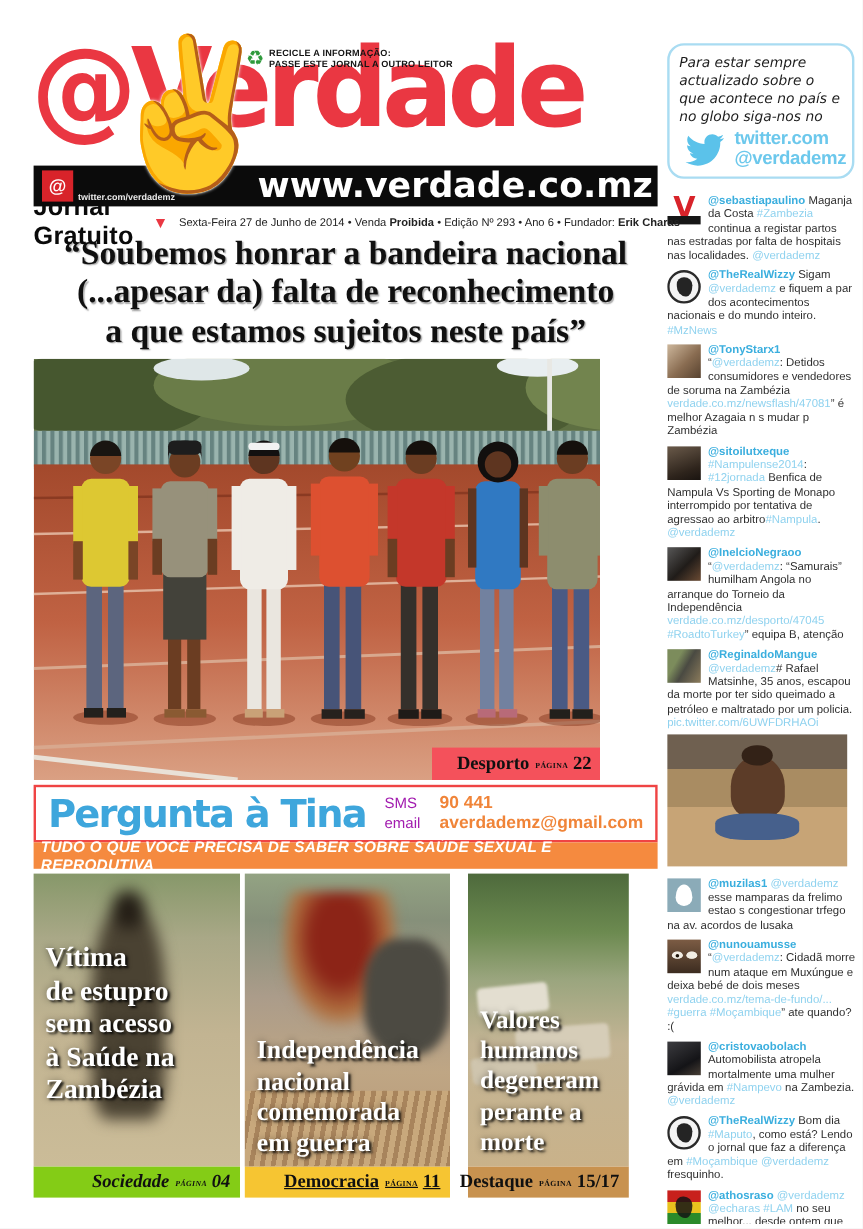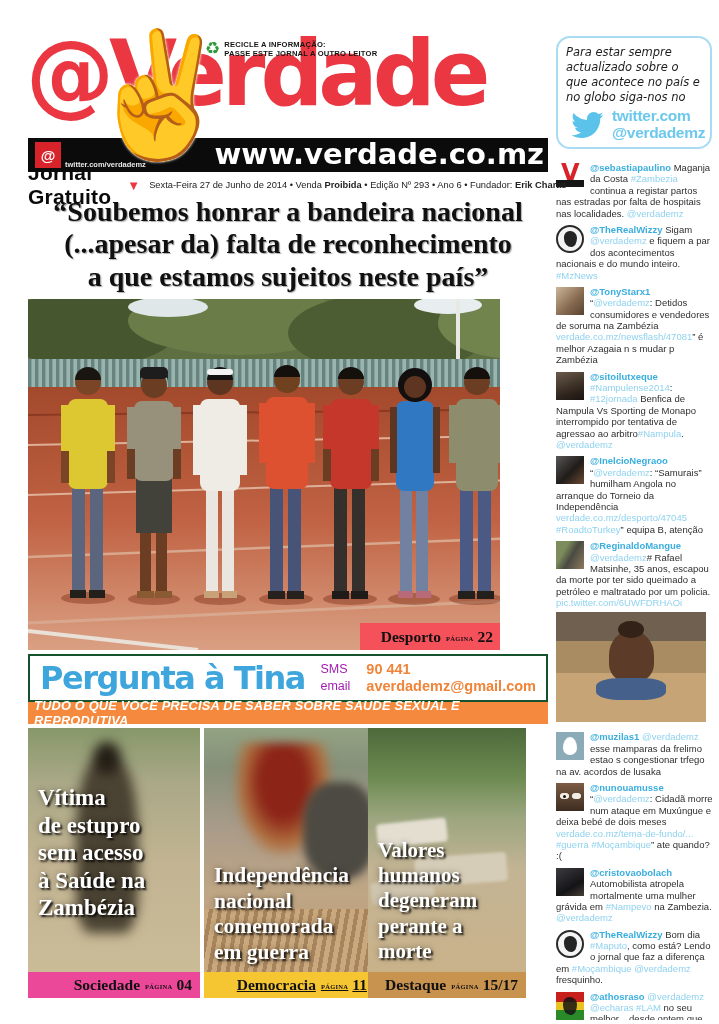--- a/index.html
+++ b/index.html
@@ -37,43 +37,43 @@
   .photo{position:absolute;left:28px;top:299px;width:472px;height:351px;overflow:hidden;}
   .photo svg{display:block;}
   .badge{display:flex;align-items:center;justify-content:flex-end;font-family:"Liberation Serif",serif;
          font-weight:bold;color:#101010;}
   .badge .sec,.badge .pn{font-size:15.5px;}
   .badge .pl{font-size:6.5px;margin:3px 4px 0 5px;letter-spacing:.3px;}
   .desporto{position:absolute;right:0;bottom:0;width:140px;height:27px;background:#f4515b;padding-right:7px;box-sizing:border-box;}
 
   
   .tina{position:absolute;left:28px;top:654px;width:520px;}
-  .tina-top{box-sizing:border-box;height:48px;border:2px solid #14532d;background:#fff;
+  .tina-top{box-sizing:border-box;height:48px;border:2px solid #ef4444;background:#fff;
             display:flex;align-items:center;padding:0 8px 0 10px;}
   .tina-title{font-family:"DejaVu Sans",sans-serif;font-weight:bold;font-size:32px;color:#3ea6dc;
               letter-spacing:-1.5px;line-height:1;}
   .tina-labels{margin-left:auto;display:flex;flex-direction:column;color:#a21caf;font-size:12.5px;line-height:1.35;}
   .tina-values{margin-left:16px;margin-right:2px;display:flex;flex-direction:column;color:#f08438;
                font-weight:bold;font-size:14.5px;line-height:1.2;}
   .tina-bar{height:22px;background:#f58a3f;color:#ffffff;font-weight:bold;font-style:italic;
             font-size:12.8px;display:flex;align-items:center;padding-left:6px;letter-spacing:.2px;}
 
   
   .card{position:absolute;top:728px;height:270px;}
   .card1{left:28px;width:172px;}
   .card2{left:204px;width:171px;}
-  .card3{left:368px;width:158px;}
+  .card3{left:390px;width:134px;}
   .card-photo{position:relative;height:244px;display:flex;align-items:flex-end;overflow:hidden;}
   .card-title{position:relative;z-index:2;font-family:"Liberation Serif",serif;font-weight:bold;color:#ffffff;
               text-shadow:2px 2px 2px rgba(0,0,0,.8),0 0 6px rgba(0,0,0,.4);padding:0 4px 8px 10px;margin:0;}
   .card1 .card-title{font-size:23px;line-height:1.2;padding-bottom:50px;}
   .card2 .card-title{font-size:21.5px;line-height:1.2;padding-bottom:6px;}
   .card3 .card-title{font-size:21px;line-height:1.2;padding-bottom:8px;}
   .card-badge{height:26px;padding-right:8px;box-sizing:border-box;}
-  .bg-sociedade{background:#ec4899;}
+  .bg-sociedade{background:#84cc16;font-style:italic;}
   .bg-democracia{background:#f6c532;text-decoration:underline;}
   .bg-destaque{background:#c8924f;padding-left:47px;}
 
   .ph-child{background:linear-gradient(180deg,#87986a 0%,#a9a887 22%,#c2b492 55%,#cbbc98 100%);}
   .ph-child .fig{position:absolute;left:28%;top:10%;width:36%;height:74%;background:#4a4232;
                  border-radius:45% 45% 22% 22%;filter:blur(6px);}
   .ph-child .fig::before{content:"";position:absolute;left:28%;top:-6%;width:44%;height:18%;
                  background:#241e16;border-radius:50%;}
   .ph-war{background:linear-gradient(180deg,#93a383 0%,#86907a 16%,#ab9c8a 42%,#bfa684 68%,#b69676 100%);}
   .ph-war .blob{position:absolute;left:18%;top:6%;width:56%;height:46%;filter:blur(5px);

